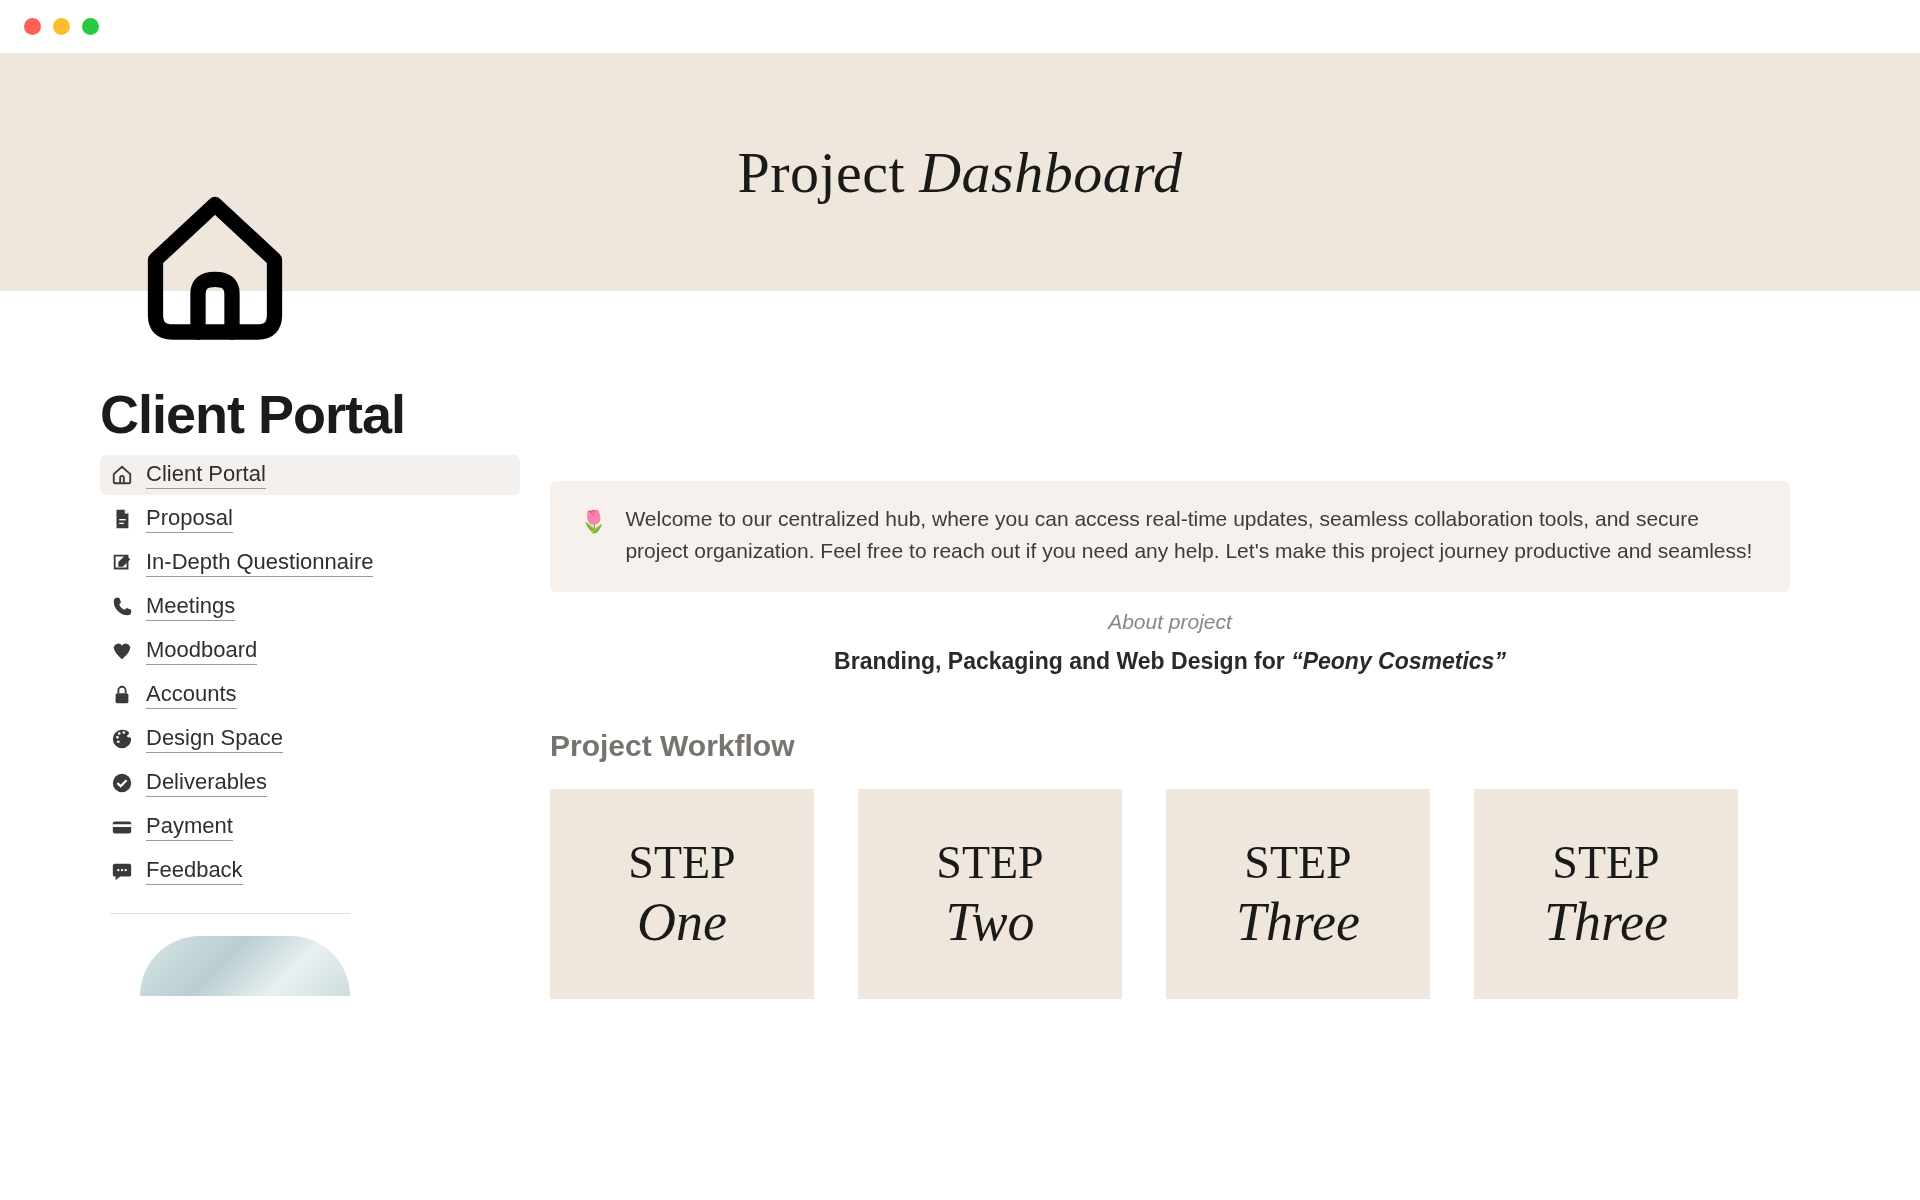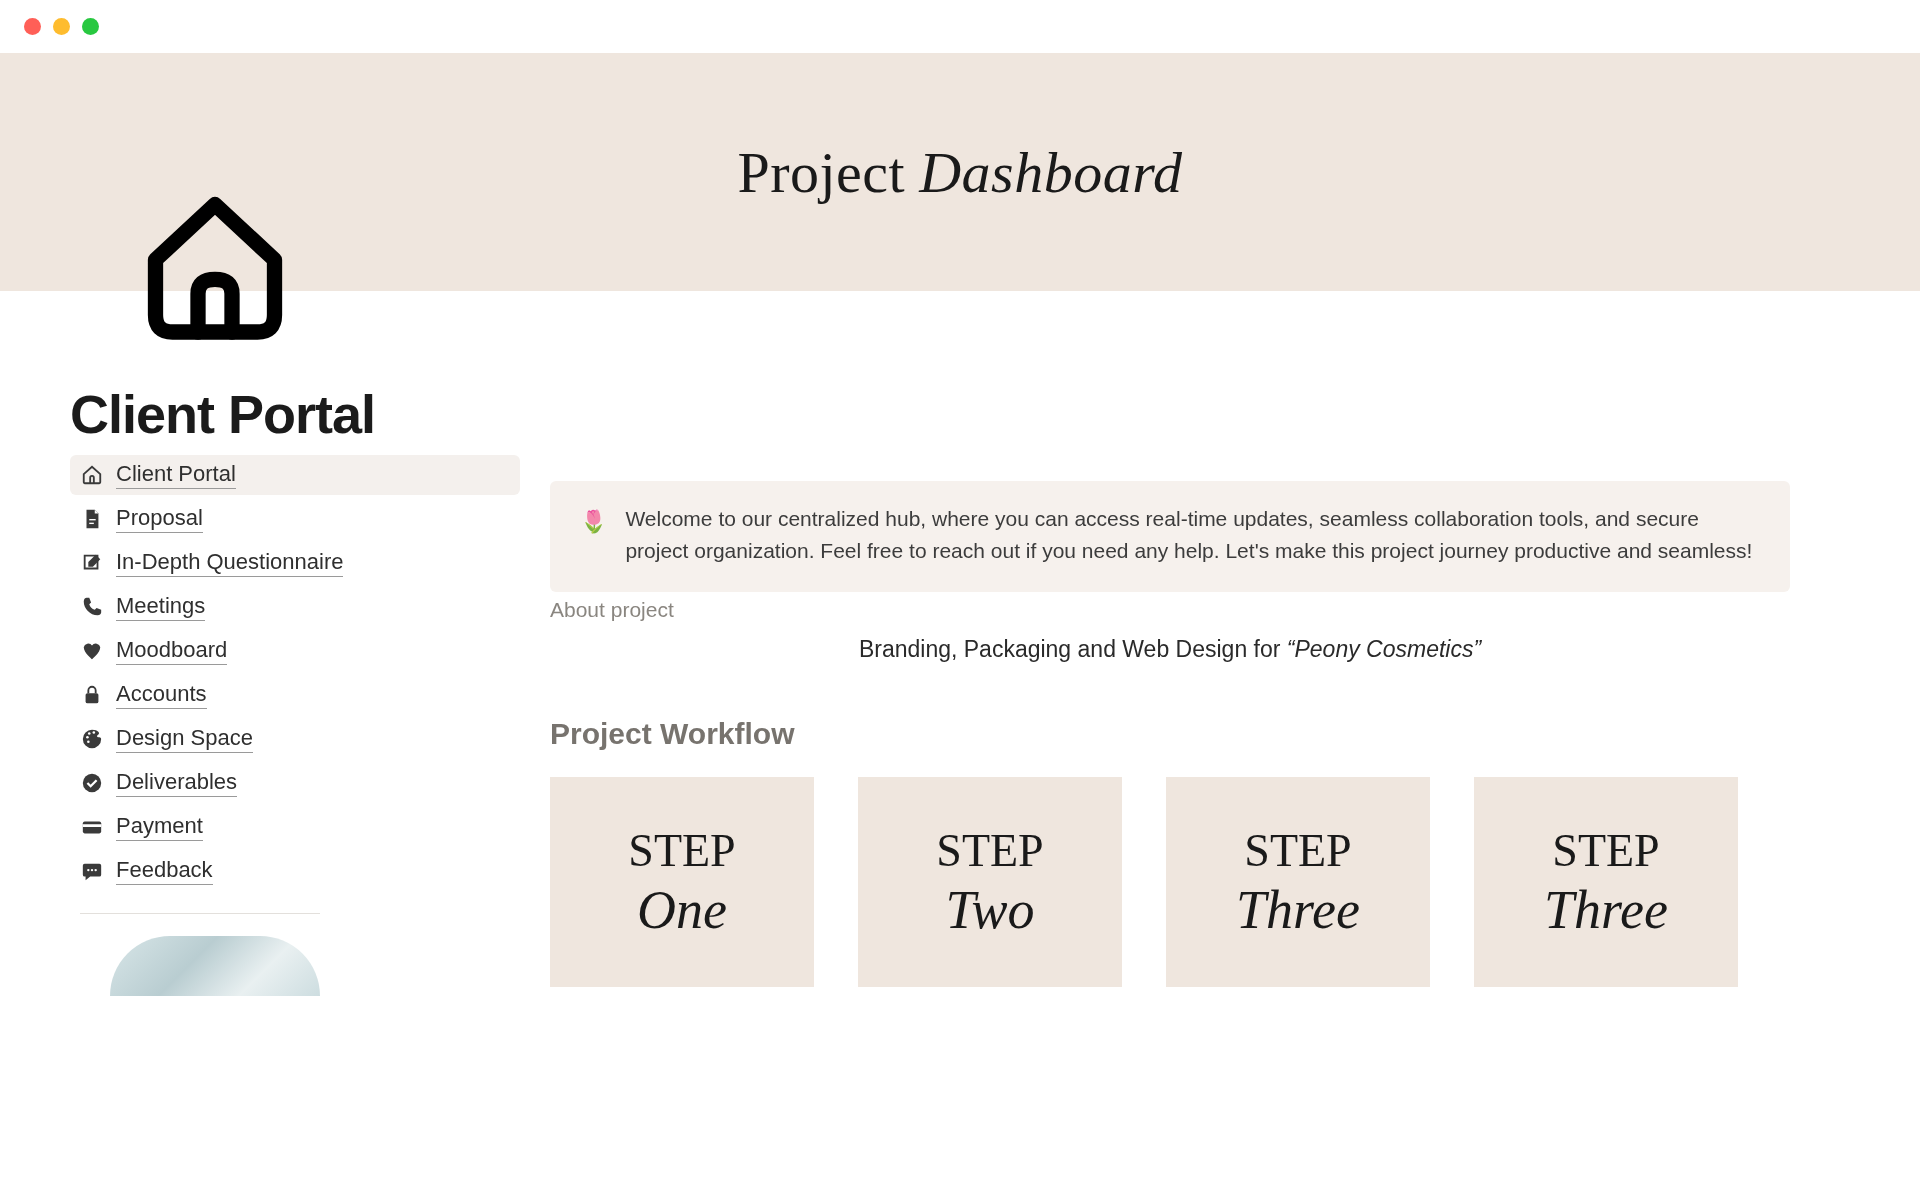--- a/index.html
+++ b/index.html
@@ -52,21 +52,21 @@
 
   
   .content {
     display: flex;
     position: relative;
   }
 
   
   .left-col {
     width: 520px;
-    padding-left: 70px;
+    padding-left: 100px;
     position: relative;
   }
   .home-icon-wrap {
     position: absolute;
     top: -112px;
     left: 130px;
   }
   .home-icon-wrap svg {
     width: 170px; height: 170px;
     stroke: #000; stroke-width: 18;
@@ -155,29 +155,31 @@
     color: #3c3c3c;
     font-size: 21px;
     line-height: 1.5;
   }
   .welcome-box .icon {
     font-size: 22px;
     margin-top: 2px;
     flex-shrink: 0;
   }
   .about-label {
-    margin-top: 6px;
+    text-align: center;
+    margin-top: 18px;
     font-size: 21px;
     color: #8a8680;
+    font-style: italic;
   }
   .about-text {
     text-align: center;
     margin-top: 14px;
     font-size: 23px;
-    font-weight: 400;
+    font-weight: 700;
     color: #2a2a2a;
   }
   .about-text .italic {
     font-style: italic;
   }
   .workflow-heading {
     margin-top: 54px;
     font-size: 30px;
     font-weight: 700;
     color: #77736e;

